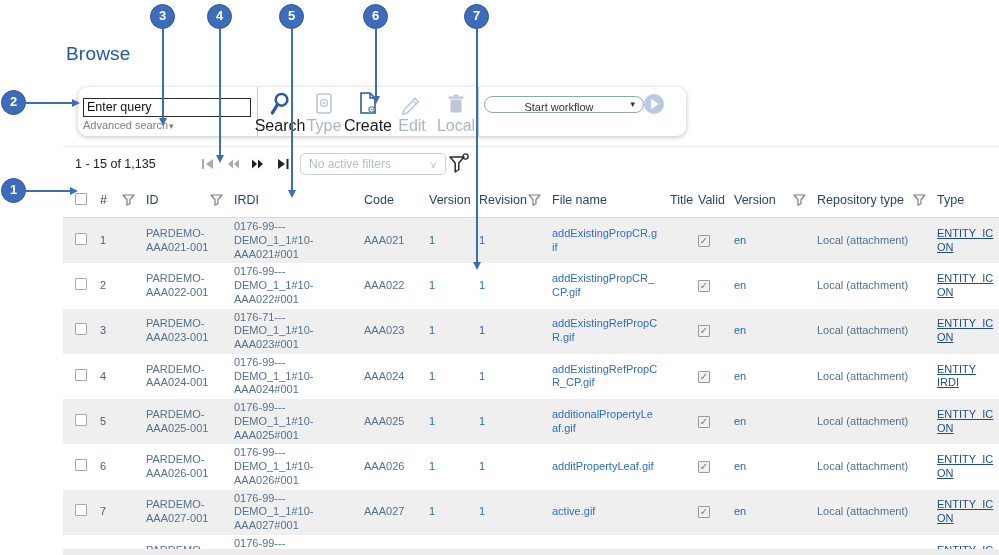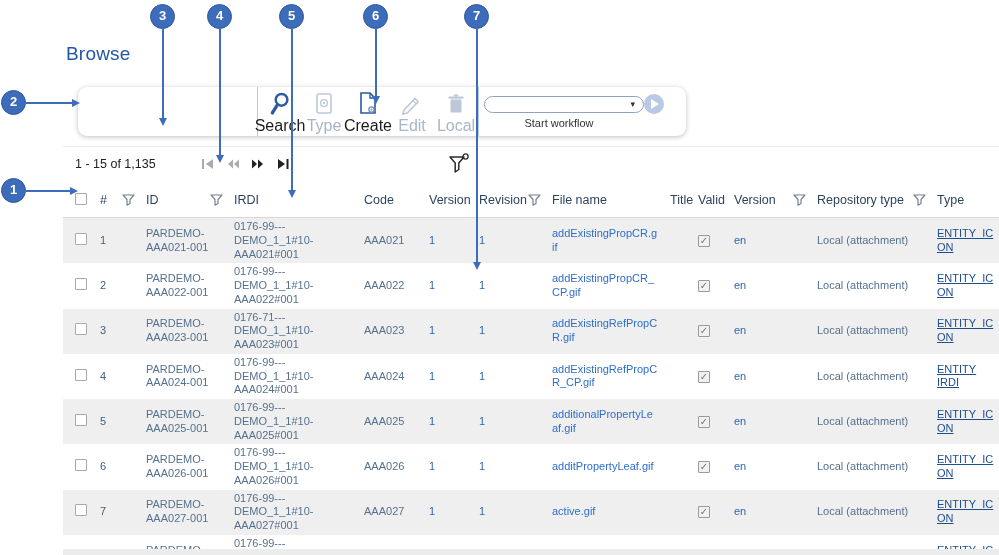--- a/index.html
+++ b/index.html
@@ -39,21 +39,21 @@
   .tb-btn .lbl{font-size:16px;color:#1d1d1d;margin-top:1px;}
   .tb-btn.disabled .lbl{color:#a9b6c6;}
 
   .wf-group{position:absolute;left:403px;top:6px;width:200px;}
   .wf-select{
     position:absolute;left:3px;top:3px;width:150px;height:15px;
     border:1px solid #8fa3bd;border-radius:9px;background:#fff;
     display:flex;align-items:center;justify-content:flex-end;padding-right:8px;cursor:pointer;
   }
   .wf-caret{font-size:9px;color:#333;line-height:1;}
-  .wf-label{position:absolute;left:3px;top:24px;width:150px;text-align:center;font-size:11px;color:#333;}
+  .wf-label{position:absolute;left:3px;top:8px;width:150px;text-align:center;font-size:11px;color:#333;}
   .play-btn{
     position:absolute;left:163px;top:1px;width:20px;height:20px;border-radius:50%;
     background:#b7c9e3;display:flex;align-items:center;justify-content:center;cursor:pointer;
   }
   .play-tri{width:0;height:0;border-top:5px solid transparent;border-bottom:5px solid transparent;border-left:8px solid #fff;margin-left:2px;}
 
   
   .listpanel{position:absolute;left:63px;top:146px;width:936px;border-top:1px solid #ececec;}
   .pagebar{position:relative;height:36px;}
   .range-text{position:absolute;left:12px;top:10px;font-size:12.5px;color:#222;}
@@ -107,20 +107,26 @@
   .arr-right{position:absolute;width:0;height:0;border-top:4.5px solid transparent;border-bottom:4.5px solid transparent;border-left:8px solid #3d6cba;}
 </style>
 </head>
 <body>
 
 <div class="page">
 
   <h1 class="page-title">Browse</h1>
 
   <div class="toolbar">
+    <div class="query-group">
+      <input class="query-input" type="text" value="Enter query" style="">
+      <div class="adv-link">
+        <span>Advanced search</span><span class="adv-caret">▾</span>
+      </div>
+    </div>
 
     <div class="tb-sep sep1"></div>
 
     <div class="tb-buttons">
       <div class="tb-btn">
         <span class="ico">
           <svg width="25" height="25" viewBox="0 0 24 24">
               <circle cx="13" cy="8.5" r="5.6" fill="none" stroke="#2d5b9e" stroke-width="2.4"></circle>
               <line x1="8.8" y1="13.6" x2="4.2" y2="21" stroke="#2d5b9e" stroke-width="3.2" stroke-linecap="round"></line>
             </svg>
@@ -204,20 +210,24 @@
               <path d="M1 1.5 L6 6 L1 10.5 Z" fill="#222"></path>
               <path d="M7 1.5 L12 6 L7 10.5 Z" fill="#222"></path>
             </svg>
         </span>
         <span class="nav-btn">
           <svg width="14" height="12" viewBox="0 0 14 12">
               <path d="M2 1 L9 6 L2 11 Z" fill="#222"></path>
               <rect x="10.5" y="1" width="2" height="10" fill="#222"></rect>
             </svg>
         </span>
+      </div>
+      <div class="filter-select">
+        <span class="fs-text">No active filters</span>
+        <span class="fs-caret">∨</span>
       </div>
       <span class="filter-badge-icon">
         <svg width="24" height="24" viewBox="0 0 24 24">
             <path d="M3 5 H17 L11.8 11 V17.5 L8.2 20 V11 Z" fill="none" stroke="#2b2b2b" stroke-width="1.5" stroke-linejoin="round"></path>
             <circle cx="18.5" cy="4.5" r="2.6" fill="none" stroke="#2b2b2b" stroke-width="1.3"></circle>
           </svg>
       </span>
     </div>
 
     <table class="grid">

